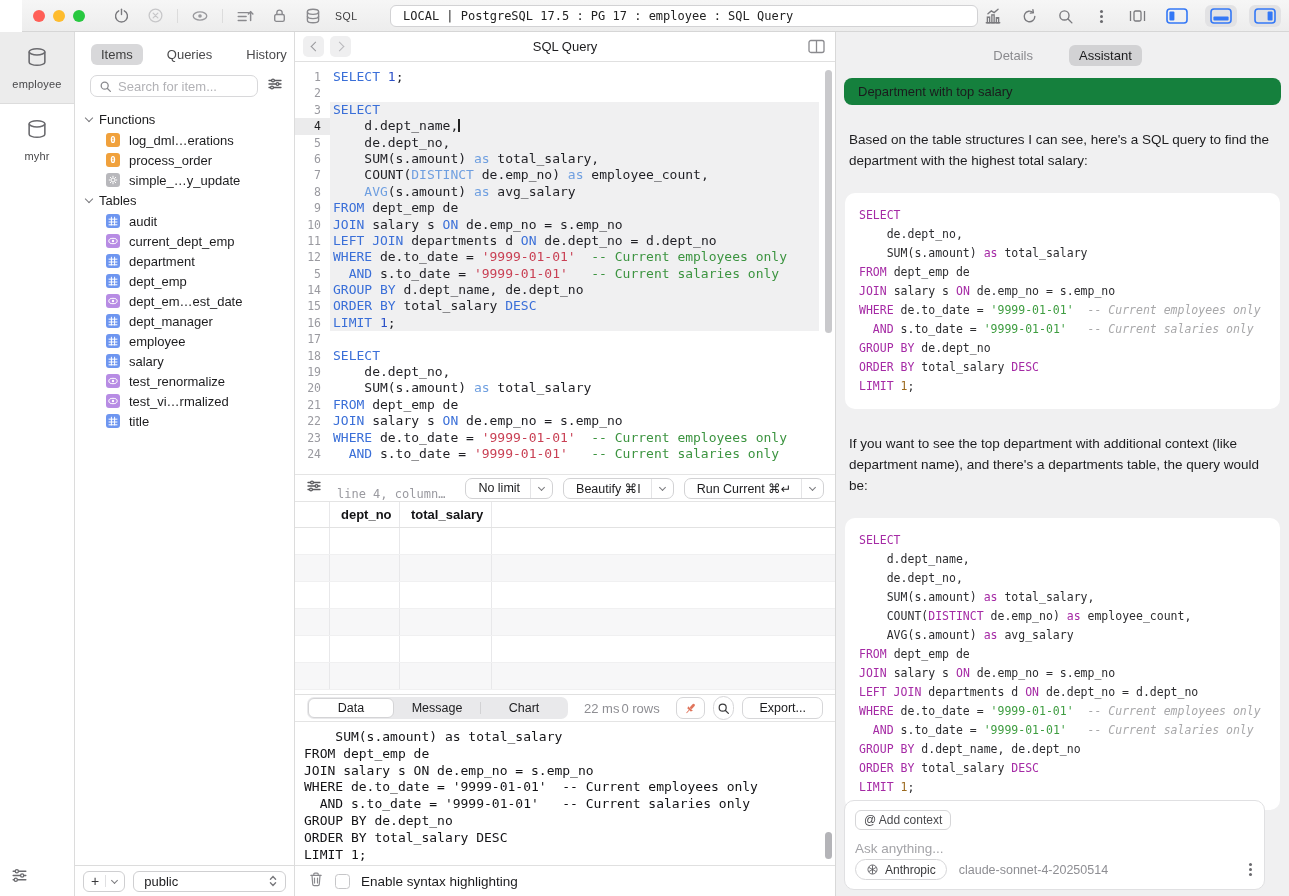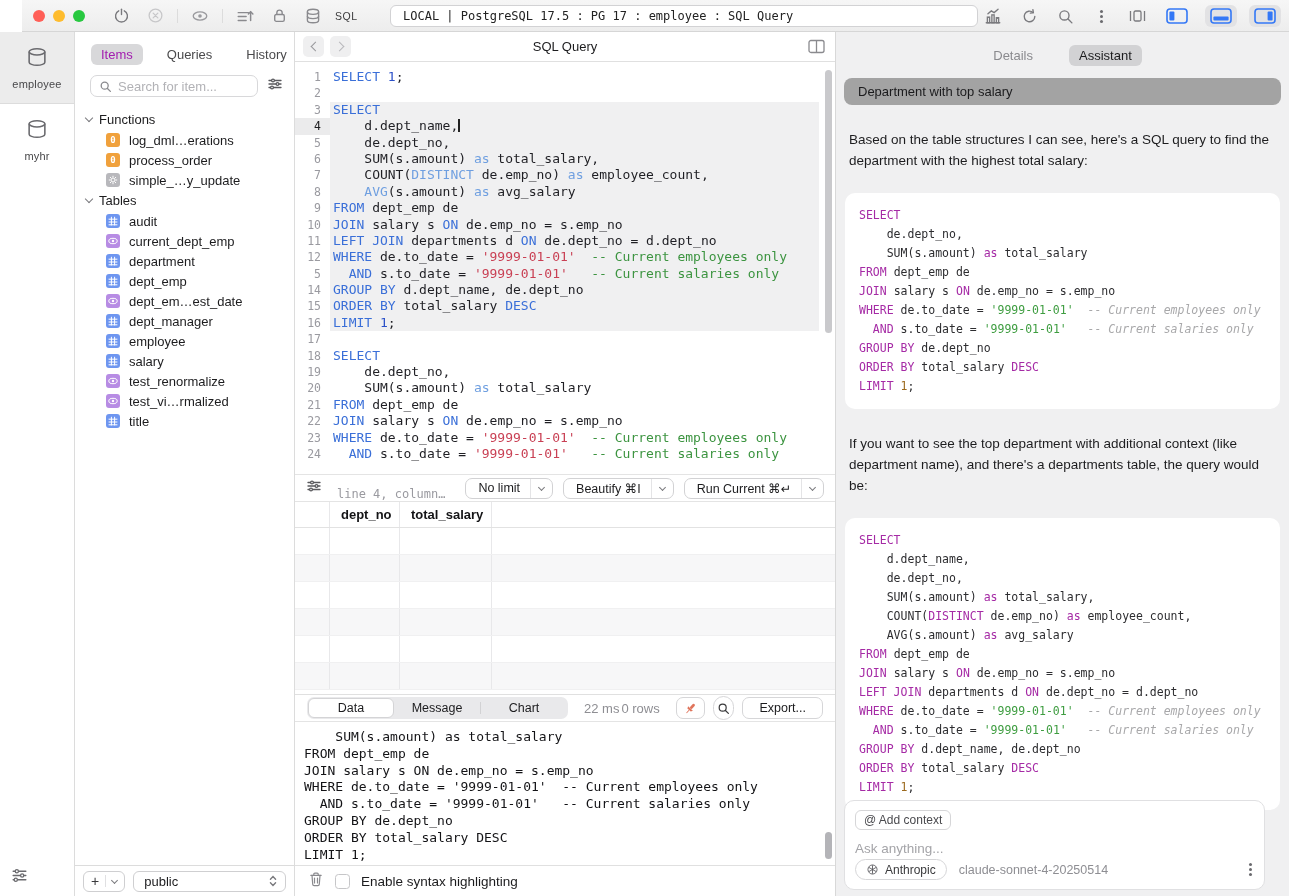--- a/index.html
+++ b/index.html
@@ -31,21 +31,21 @@
   .rail{width:75px;border-right:1px solid #dcdcdc;background:#fff;position:relative;flex:none;}
   .conn{text-align:center;padding:15px 0 13px;}
   .conn.active{background:#ececec;border-bottom:1px solid #dcdcdc;}
   .conn-label{font-size:11px;color:#48484a;margin-top:7px;letter-spacing:.2px;}
   .rail-bottom{position:absolute;bottom:8px;left:10px;}
 
   
   .sidebar{width:220px;border-right:1px solid #dcdcdc;background:#fff;display:flex;flex-direction:column;flex:none;}
   .sb-tabs{display:flex;align-items:center;gap:14px;padding:12px 10px 7px 16px;}
   .sb-tab{font-size:13px;color:#4a4a4c;padding:3px 10px;border-radius:6px;white-space:nowrap;}
-  .sb-tab.active{background:#d8d8da;color:#a21caf;}
+  .sb-tab.active{background:#d8d8da;color:#404040;}
   .sb-search-row{display:flex;align-items:center;gap:8px;padding:3px 10px 4px 15px;}
   .sb-search{flex:1;height:22px;border:1px solid #d8d8da;border-radius:7px;background:#fff;
              display:flex;align-items:center;gap:6px;padding:0 8px;}
   .sb-search-ph{font-size:13px;color:#b2b2b6;white-space:nowrap;overflow:hidden;}
   .tree{flex:1;overflow:hidden;padding-top:8px;}
   .tree-sec{display:flex;align-items:center;gap:7px;padding:3px 0 3px 11px;font-size:13px;color:#1c1c1e;}
   .chev-down{width:6px;height:6px;border-right:1.6px solid #7a7a7e;border-bottom:1.6px solid #7a7a7e;
              transform:rotate(45deg);margin-top:-3px;}
   .tree-item{display:flex;align-items:center;gap:9px;padding-left:31px;height:20px;font-size:13px;color:#1c1c1e;white-space:nowrap;}
   .tree-ic{width:14px;height:14px;flex:none;display:flex;}
@@ -123,21 +123,21 @@
   
   .bottombar{height:31px;border-top:1px solid #e0e0e0;display:flex;align-items:center;gap:11px;padding:0 13px;flex:none;}
   .checkbox{width:15px;height:15px;border:1px solid #c6c6c8;border-radius:3.5px;background:#fff;}
   .cb-label{font-size:13.5px;color:#1c1c1e;}
 
   
   .rightpanel{width:454px;background:#f0f0f1;border-left:1px solid #d8d8d8;position:relative;overflow:hidden;flex:none;}
   .rp-tabs{display:flex;justify-content:center;align-items:center;gap:26px;margin-top:13px;}
   .rp-tab{font-size:13px;color:#8a8a8e;padding:3px 10px;border-radius:6px;}
   .rp-tab.active{background:#d2d2d4;color:#1c1c1e;}
-  .banner{margin:12px 8px 0;background:#a3a3a3;border-radius:8px;padding:6px 14px;font-size:13px;color:#1b1b1d;}
+  .banner{margin:12px 8px 0;background:#15803d;border-radius:8px;padding:6px 14px;font-size:13px;color:#1b1b1d;}
   .rp-p{margin:25px 13px 0;font-size:13.5px;line-height:1.55;color:#1d1d1f;}
   .acode{margin:21px 9px 0;background:#fff;border-radius:10px;padding:13px 14px;
          font-family:"DejaVu Sans Mono",monospace;font-size:11.5px;line-height:19px;white-space:pre;color:#2d2d30;}
   .acode .t-kw,.acode .t-as{color:#a52aa5;}
   .acode .t-str{color:#3e9d40;}
   .acode .t-com{color:#a8a8aa;font-style:italic;}
   .acode .t-num{color:#9c6a1e;}
   .inputcard{position:absolute;left:8px;right:24px;bottom:6px;height:90px;background:#fff;border:1px solid #e0e0e2;
              border-radius:10px;padding:9px 10px;}
   .ctx-chip{display:inline-flex;border:1px solid #d6d6d8;border-radius:6px;padding:2px 8px;font-size:12px;color:#4a4a4e;}

